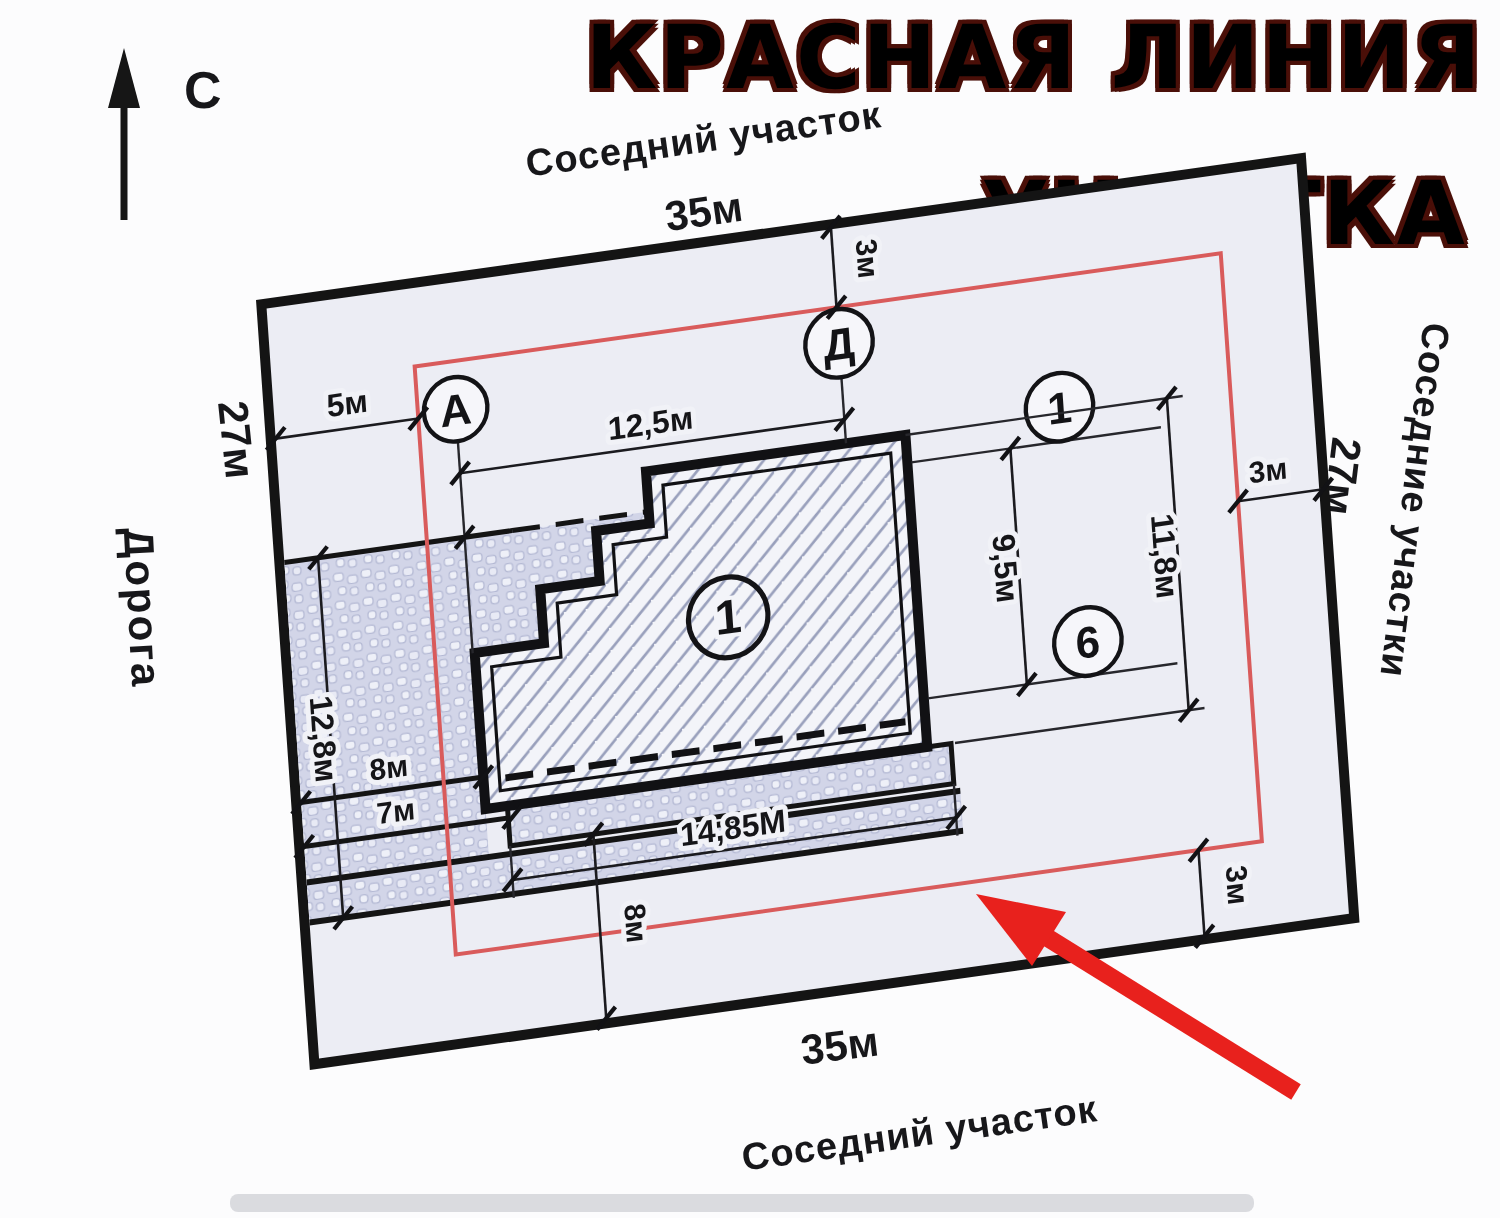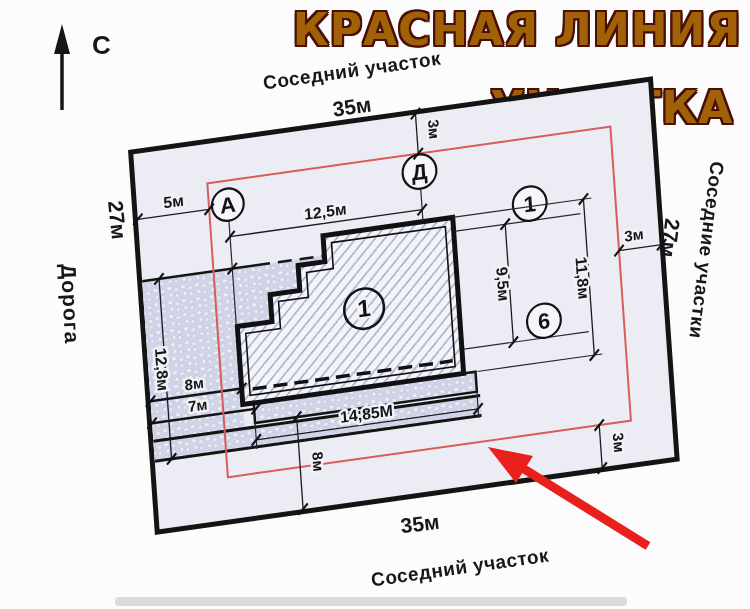--- a/index.html
+++ b/index.html
@@ -21,21 +21,21 @@
     white-space:nowrap; font-weight:bold;
   }
   .t-neighbor{font-size:19px; letter-spacing:.5px;}
   .t-dim-big{font-size:21px;}
   .t-road{font-size:21px; letter-spacing:1px;}
 
   .title-line{
     position:absolute; text-align:center; white-space:nowrap;
     font-family:"DejaVu Sans", sans-serif;
     font-weight:900; font-size:44px; letter-spacing:1px;
-    color:#a16207;
+    color:#000000;
     text-shadow:
       -2px -2px 0 #4a0f08, 2px -2px 0 #4a0f08,
       -2px  2px 0 #4a0f08, 2px  2px 0 #4a0f08,
        0   -2px 0 #4a0f08, 0    2px 0 #4a0f08,
       -2px  0   0 #4a0f08, 2px  0   0 #4a0f08;
   }
   .north-label{position:absolute; font-size:26px; font-weight:bold;}
 
   .scan-strip{
     position:absolute; left:115px; top:597px; width:512px; height:9px;

